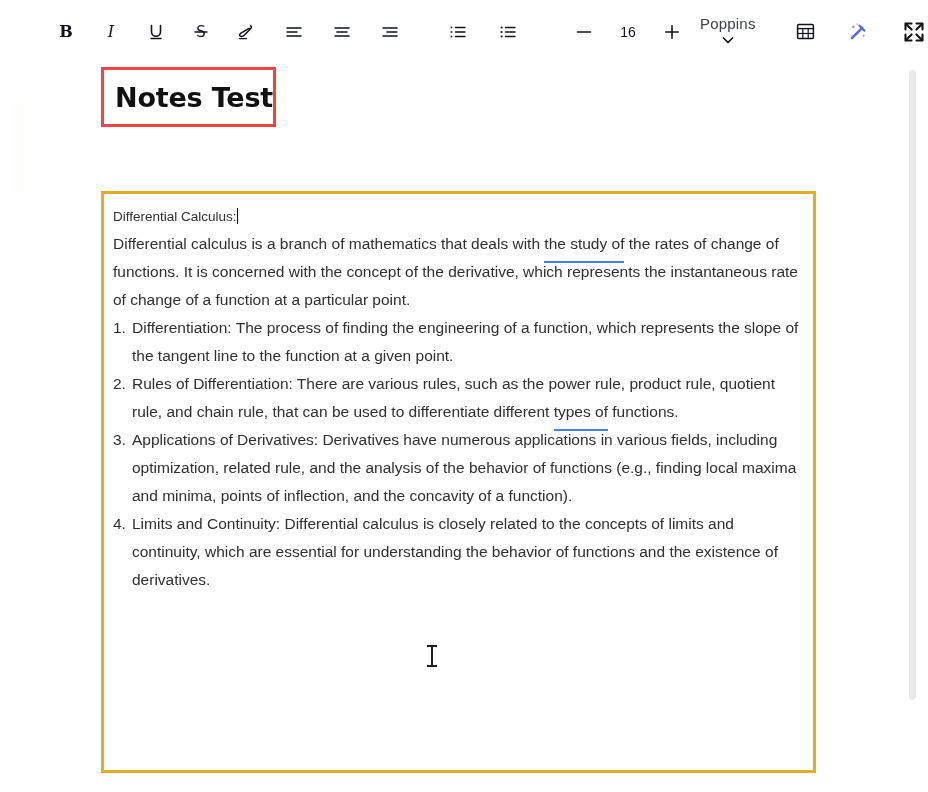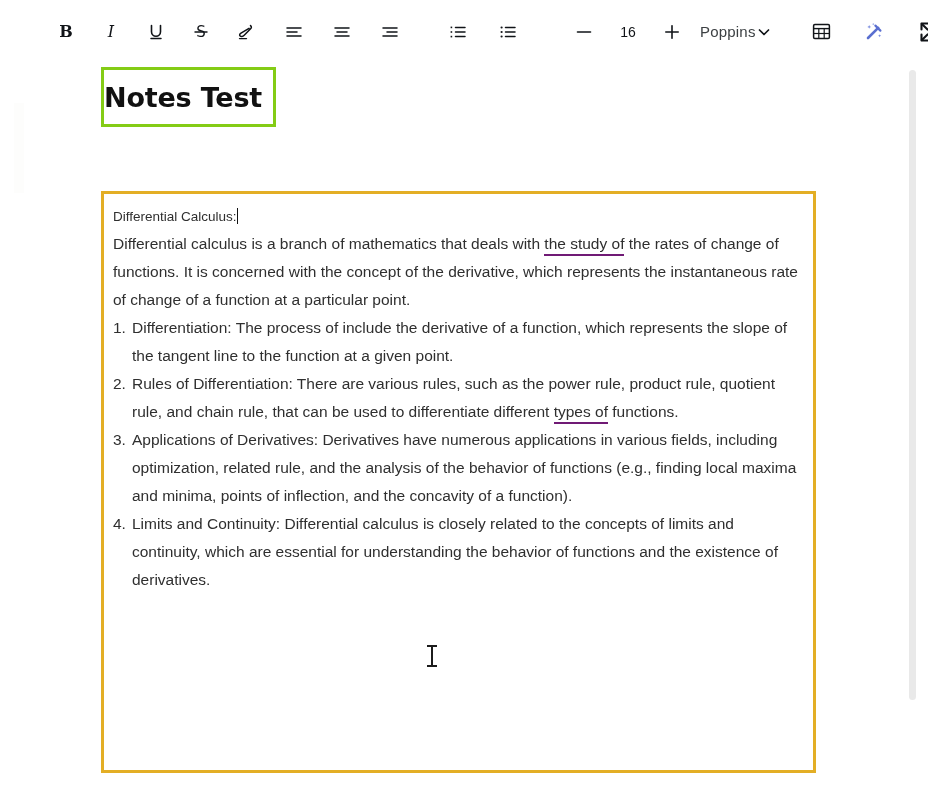--- a/index.html
+++ b/index.html
@@ -72,20 +72,21 @@
     cursor: text;
   }
 
   .fontfamily-ctl {
     display: flex;
     align-items: center;
     justify-content: space-between;
     width: 160px;
     margin-left: 14px;
     cursor: pointer;
+    flex-direction: column;
   }
   .ff-name {
     font-size: 15px;
     color: #3c4043;
     font-family: "Liberation Sans", sans-serif;
     letter-spacing: .2px;
   }
   .ff-caret {
     color: #111418;
     display: flex;
@@ -111,24 +112,25 @@
     background: #fdfdfc;
   }
 
   
   .note-title-box {
     position: absolute;
     left: 101px;
     top: 4px;
     width: 175px;
     height: 60px;
-    border: 3px solid #84cc16;
+    border: 3px solid #ef4444;
     box-sizing: border-box;
     display: flex;
     align-items: center;
+    padding-left: 11px;
     background: #ffffff;
   }
   .note-title-text {
     font-family: "DejaVu Sans", sans-serif;
     font-weight: bold;
     font-size: 27px;
     color: #111111;
     letter-spacing: -0.2px;
     white-space: nowrap;
   }
@@ -166,22 +168,22 @@
   }
   .caret {
     display: inline-block;
     width: 1px;
     height: 16px;
     background: #111;
     vertical-align: -3px;
     margin-left: 0px;
   }
   .u-gold {
-    border-bottom: 2px solid #701a75;
-    padding-bottom: 2px;
+    border-bottom: 2px solid #3b82f6;
+    padding-bottom: 9px;
   }
   .num-item {
     display: flex;
     margin: 0;
   }
   .num-marker {
     width: 19px;
     flex: 0 0 19px;
     line-height: 28px;
     font-size: 15.5px;
@@ -429,21 +431,21 @@
 
       <p>
         <span class="lead-line">Differential Calculus:</span><span class="caret"></span>
       </p>
 
       <p><span>Differential calculus is a branch of mathematics that deals with </span><span class="u-gold">the study of</span><span> the rates of change of functions. It is concerned with the concept of the derivative, which represents the instantaneous rate of change of a function at a particular point.</span></p>
 
 
       <div class="num-item">
         <span class="num-marker">1.</span>
-        <span class="num-body">Differentiation: The process of include the derivative of a function, which represents the slope of the tangent line to the function at a given point.</span>
+        <span class="num-body">Differentiation: The process of finding the engineering of a function, which represents the slope of the tangent line to the function at a given point.</span>
       </div>
 
       <div class="num-item">
         <span class="num-marker">2.</span>
         <span class="num-body"><span>Rules of Differentiation: There are various rules, such as the power rule, product rule, quotient rule, and chain rule, that can be used to differentiate different </span><span class="u-gold">types of</span><span> functions.</span></span>
       </div>
 
       <div class="num-item">
         <span class="num-marker">3.</span>
         <span class="num-body">Applications of Derivatives: Derivatives have numerous applications in various fields, including optimization, related rule, and the analysis of the behavior of functions (e.g., finding local maxima and minima, points of inflection, and the concavity of a function).</span>

